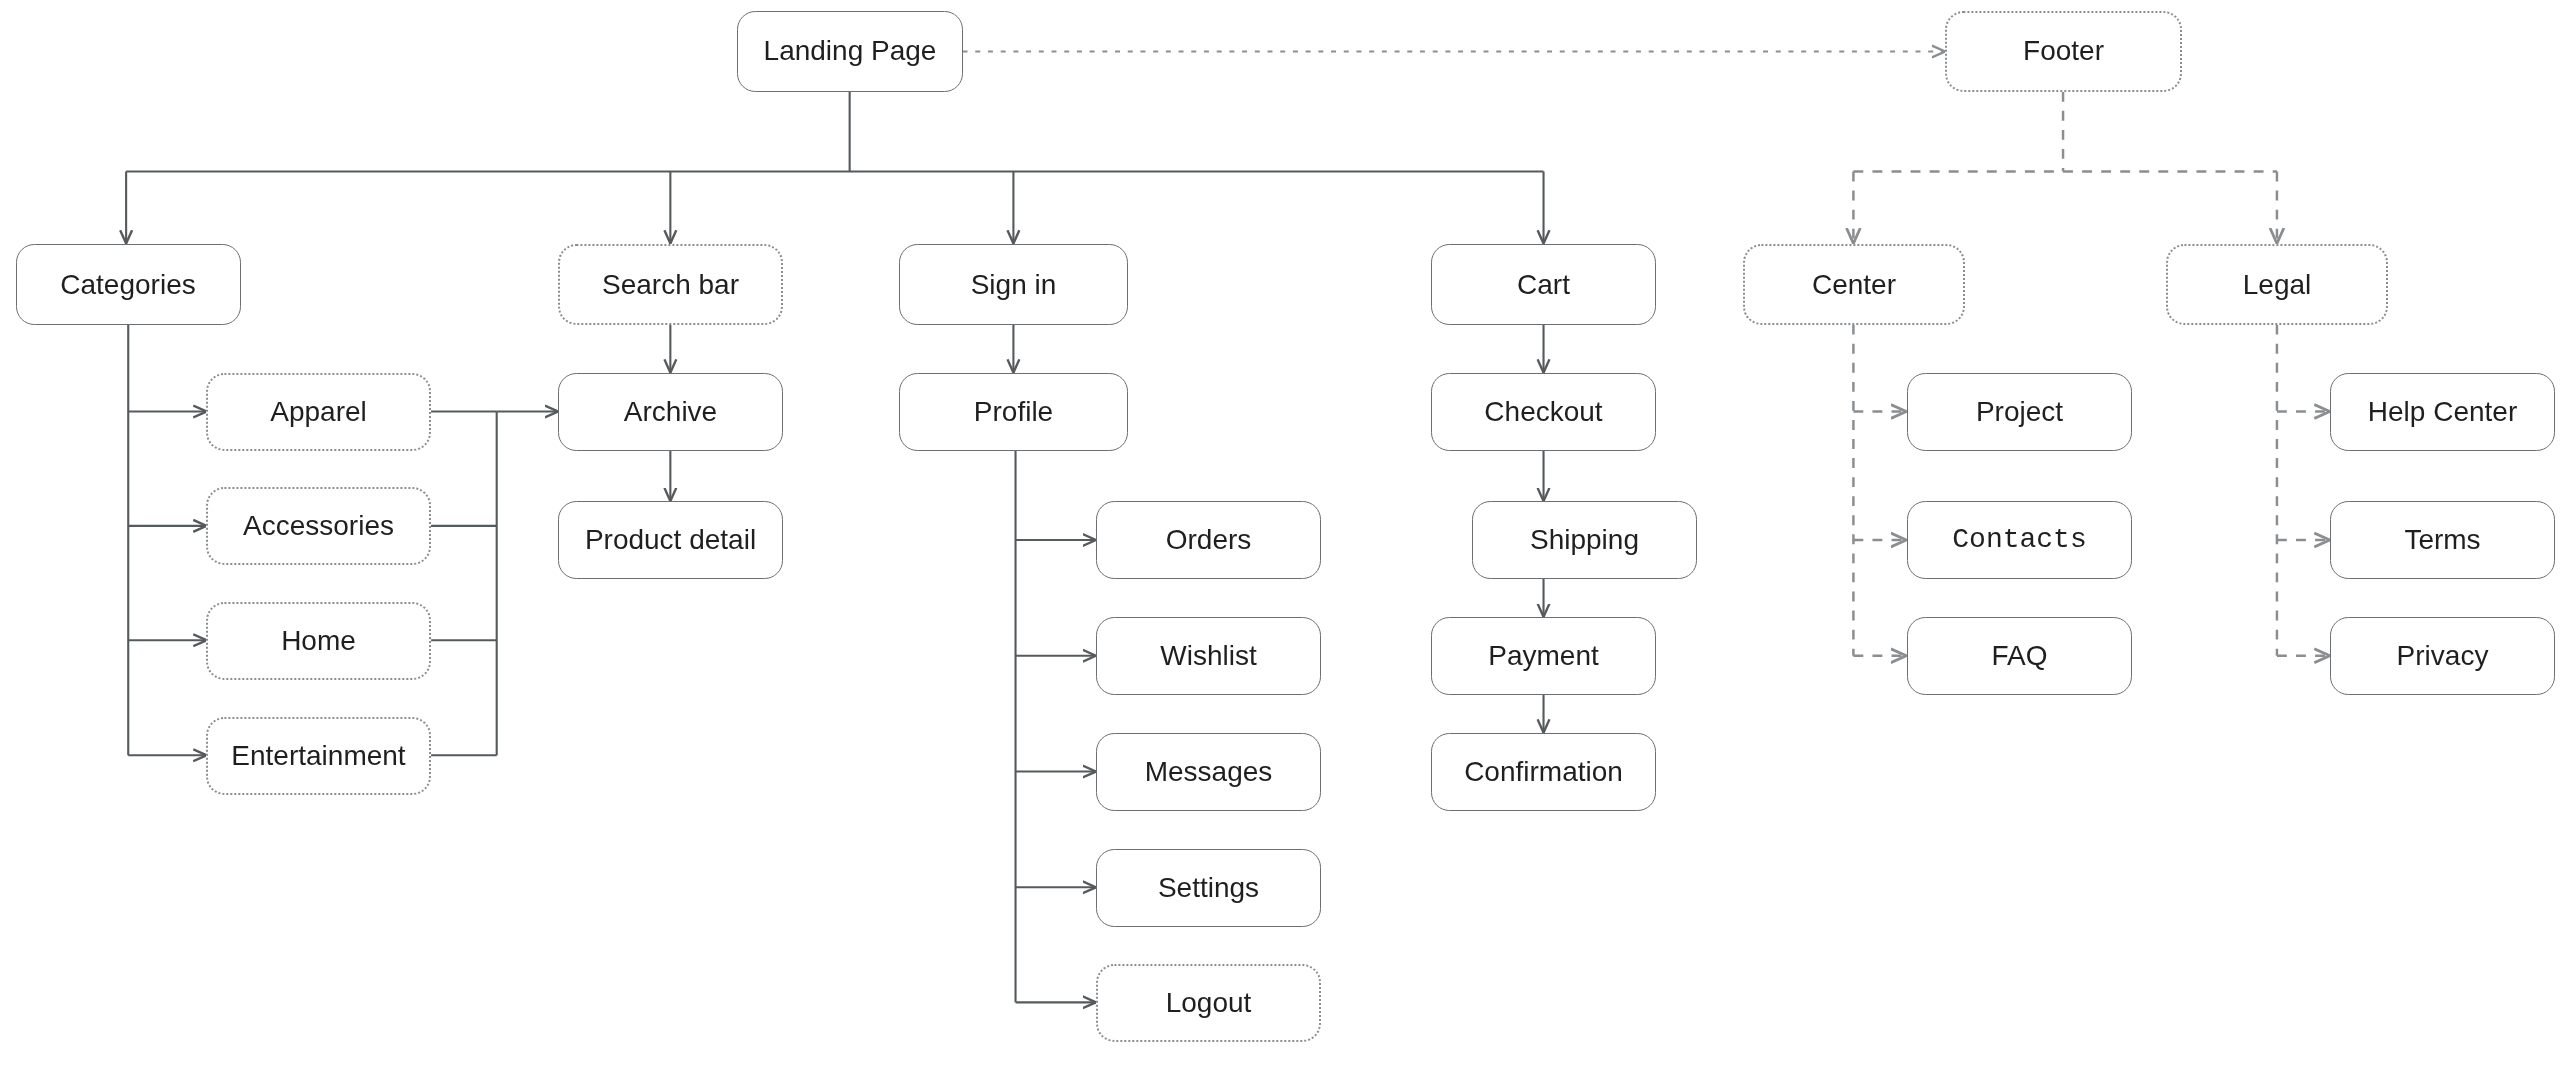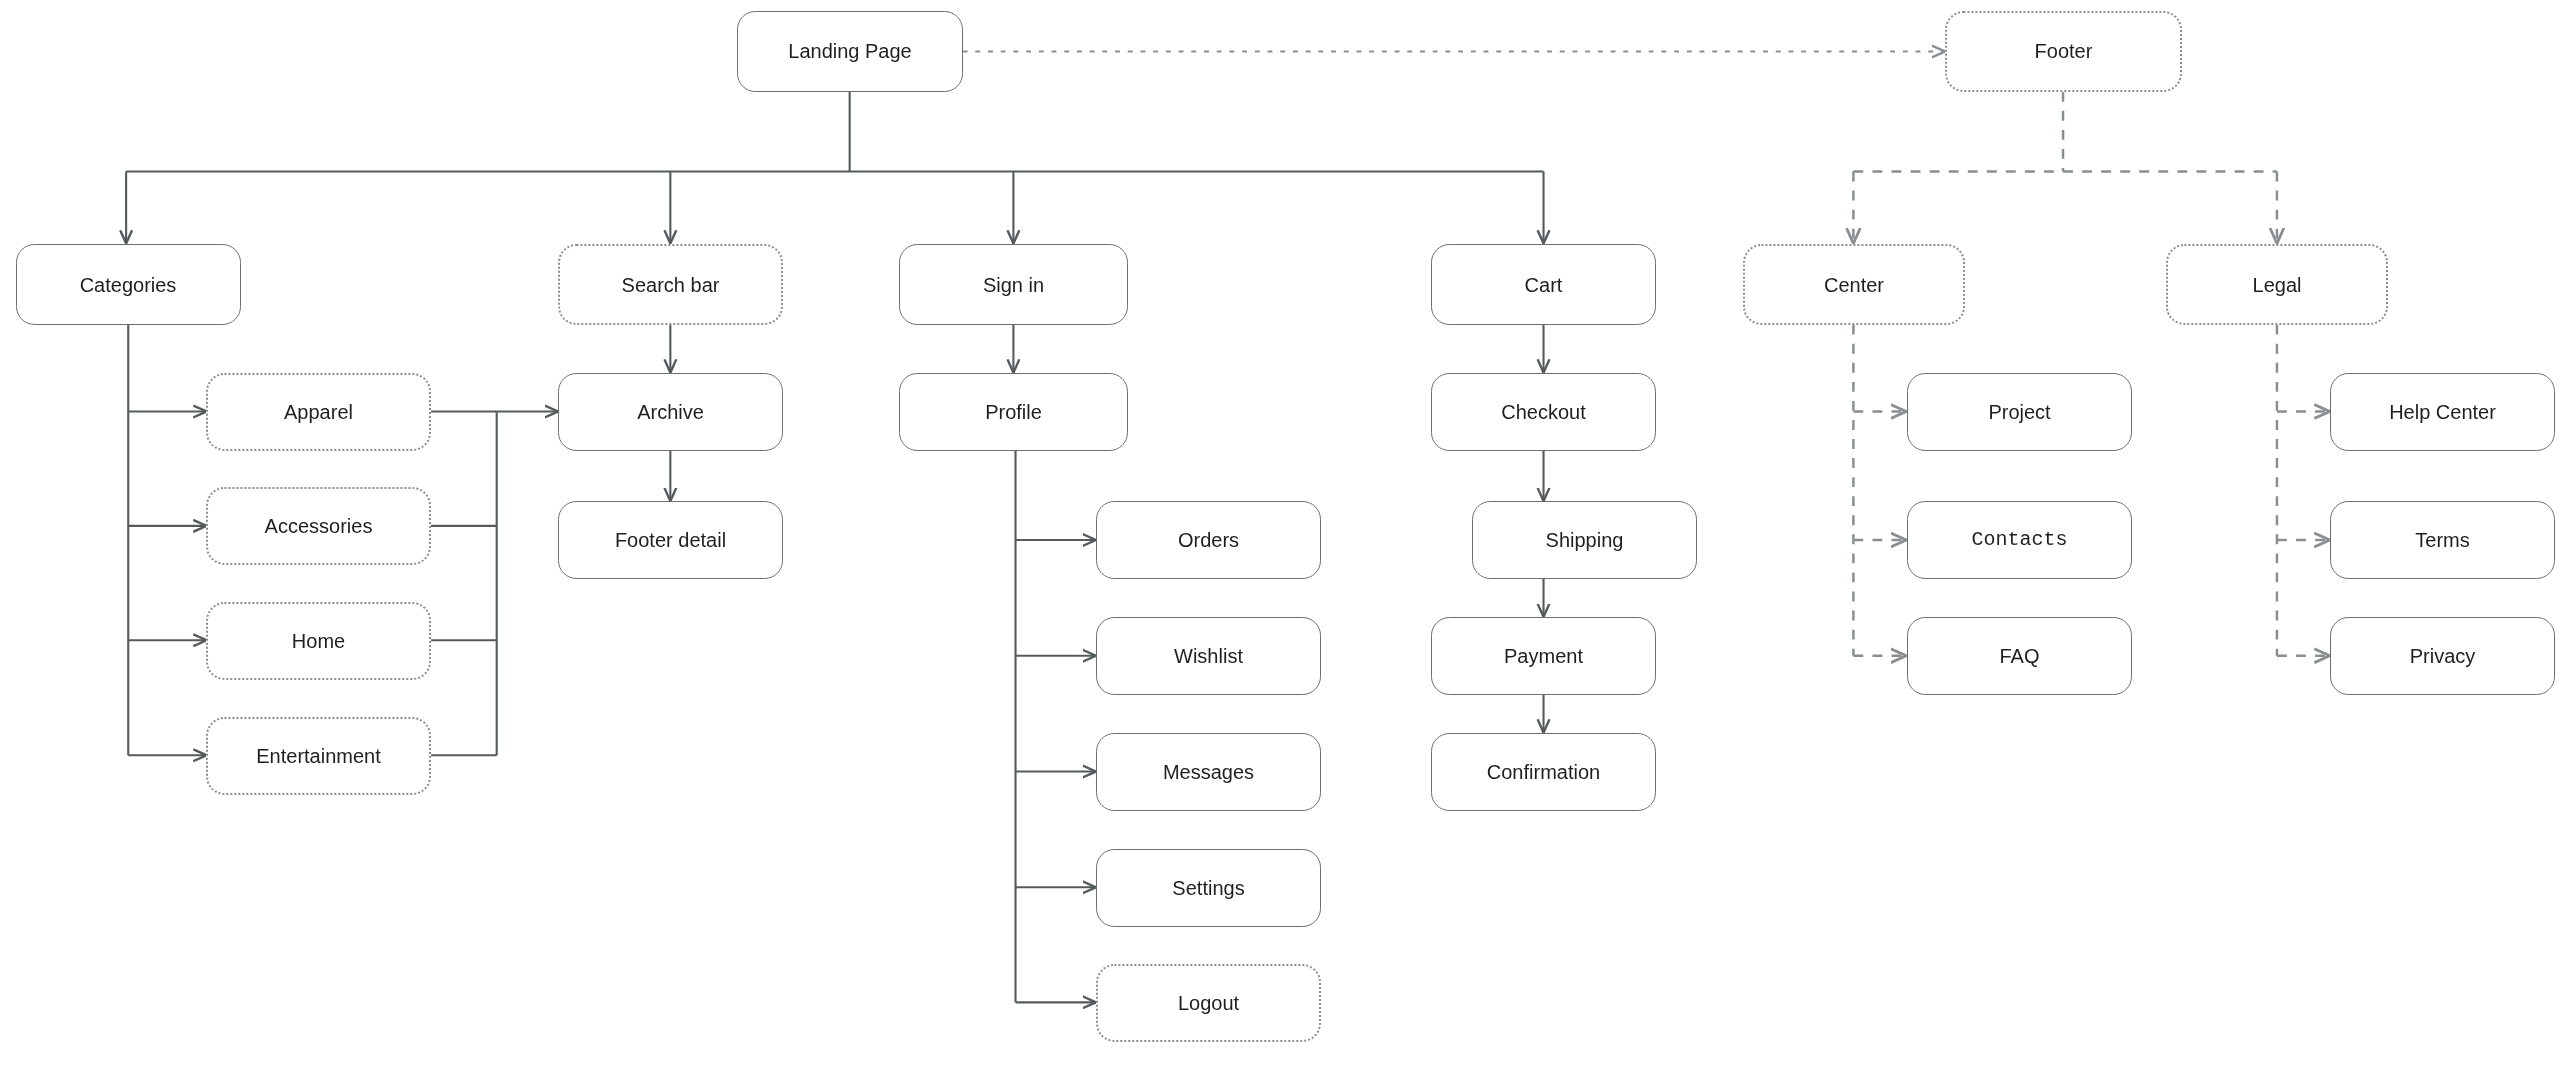--- a/index.html
+++ b/index.html
@@ -10,21 +10,21 @@
     font-family:"Liberation Sans", sans-serif;
     overflow:hidden;
   }
   svg#edges{position:absolute;left:0;top:0;width:2576px;height:1068px;}
   .node{
     position:absolute;
     box-sizing:border-box;
     display:flex;align-items:center;justify-content:center;
     background:#ffffff;
     color:#1f1f1f;
-    font-size:20px;
+    font-size:28px;
     line-height:1;
     border-radius:18.4px;
     text-align:center;
     white-space:nowrap;
   }
   .solid{border:1.8px solid #6b6f72;}
   .dotted{border:2.1px dotted #8a8e91;}
   .node span{pointer-events:none;}
 </style>
 </head>
@@ -141,21 +141,21 @@
       <span>Home</span>
     </div>
   <div class="node dotted" style="left:206px;top:717px;width:225px;height:78px;">
       <span>Entertainment</span>
     </div>
 
   <div class="node solid" style="left:558px;top:373px;width:225px;height:78px;">
       <span>Archive</span>
     </div>
   <div class="node solid" style="left:558px;top:501px;width:225px;height:78px;">
-      <span>Footer detail</span>
+      <span>Product detail</span>
     </div>
 
   <div class="node solid" style="left:899px;top:373px;width:229px;height:78px;">
       <span>Profile</span>
     </div>
   <div class="node solid" style="left:1096px;top:501px;width:225px;height:78px;">
       <span>Orders</span>
     </div>
   <div class="node solid" style="left:1096px;top:617px;width:225px;height:78px;">
       <span>Wishlist</span>

